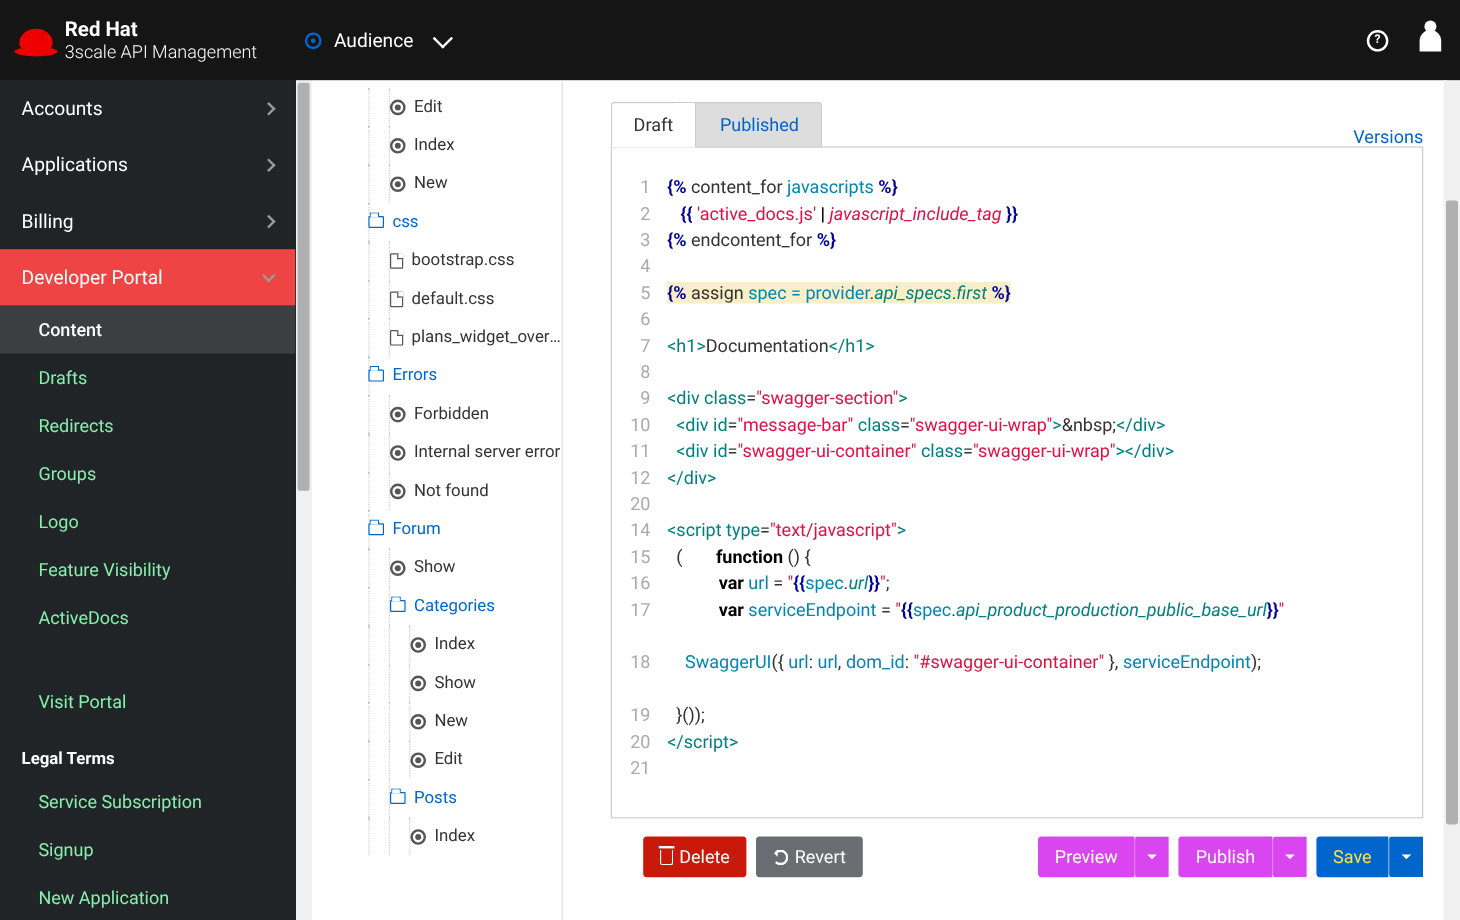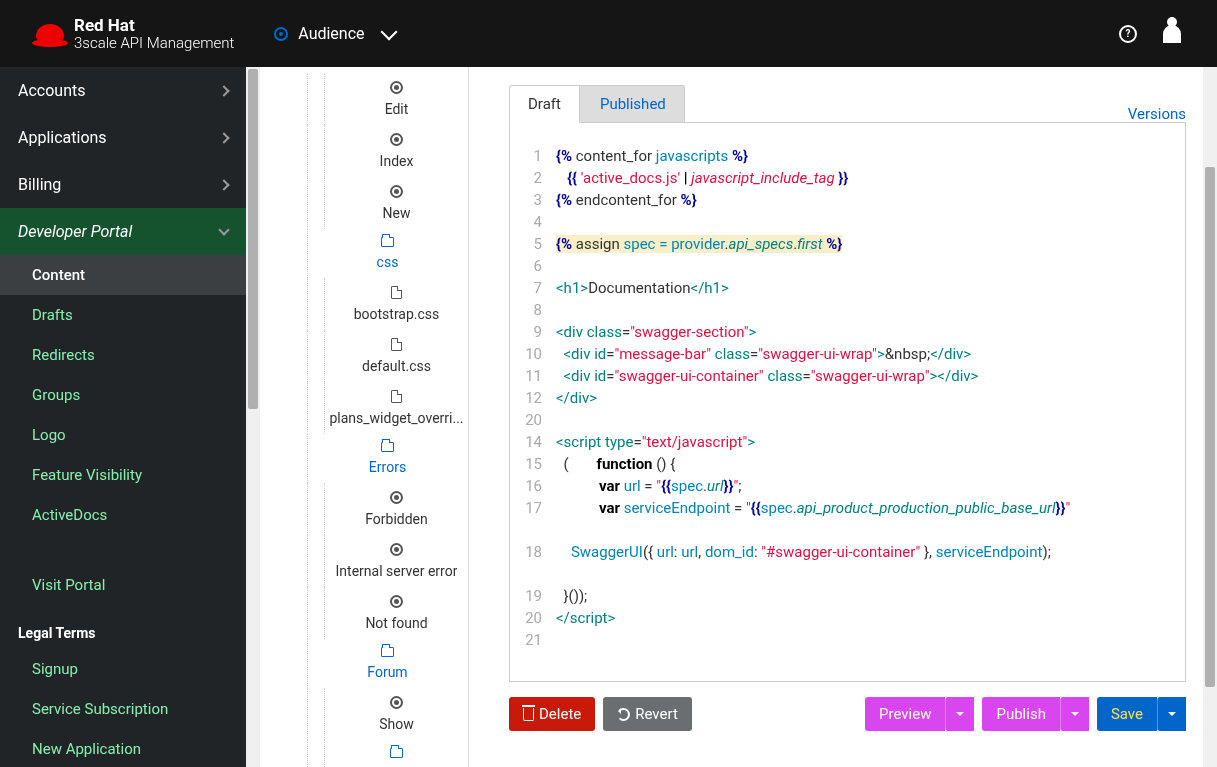--- a/index.html
+++ b/index.html
@@ -1,50 +1,50 @@
 <!DOCTYPE html>
 <html><head>
 <meta charset="utf-8">
 <style>
 * { margin:0; padding:0; box-sizing:border-box; font-family:-apple-system,BlinkMacSystemFont,"Segoe UI",Roboto,sans-serif; }
 body { background:#f0f0f0; overflow:hidden; width:1217px; height:767px; }
 
 
-.header{height:67px;background:#151515;display:flex;align-items:center;padding:0 36px;color:#fff;}
+.header{height:67px;background:#151515;display:flex;align-items:center;padding:0 16px;color:#fff;}
 .logo{display:flex;align-items:center;gap:10px;}
 .hat-icon{width:28px;height:20px;background:#e00;border-radius:50% 50% 50% 50%/60% 60% 40% 40%;position:relative;}
 .hat-icon::after{content:'';position:absolute;bottom:-3px;left:-4px;width:36px;height:8px;background:#e00;border-radius:50%;}
 .logo-text{line-height:1.1;}
 .logo-text .b{font-weight:700;font-size:17px;}
 .logo-text .s{font-size:15px;font-weight:300;}
 .context{margin-left:40px;display:flex;align-items:center;gap:10px;font-size:16px;}
 .context-icon{width:14px;height:14px;border:2px solid #06c;border-radius:50%;display:inline-flex;align-items:center;justify-content:center;}
 .context-icon::after{content:'';width:4px;height:4px;background:#06c;border-radius:50%;}
 .chev{width:12px;height:12px;border-right:2px solid #fff;border-bottom:2px solid #fff;transform:rotate(45deg);margin-top:-4px;margin-left:8px;}
 .hdr-right{margin-left:auto;display:flex;gap:26px;align-items:center;}
 .help-icon{width:18px;height:18px;border:2px solid #fff;border-radius:50%;display:flex;align-items:center;justify-content:center;font-size:10px;font-weight:bold;}
 .user-icon{width:18px;height:18px;background:#fff;border-radius:50% 50% 0 0;position:relative;}
 .user-icon::before{content:'';position:absolute;top:-8px;left:4px;width:10px;height:10px;background:#fff;border-radius:50%;}
 
 
 .sidebar{position:absolute;top:67px;left:0;width:246px;height:700px;background:#212427;color:#fff;overflow-y:auto;}
 .sb-item{padding:14px 18px;font-size:16px;display:flex;align-items:center;justify-content:space-between;cursor:pointer;}
-.sb-item.expanded{background:#14532d;font-style:italic;}
+.sb-item.expanded{background:#ef4444;}
 .sb-chev-r{width:8px;height:8px;border-right:2px solid #999;border-bottom:2px solid #999;transform:rotate(-45deg);}
 .sb-chev-d{width:8px;height:8px;border-right:2px solid #999;border-bottom:2px solid #999;transform:rotate(45deg);margin-top:-3px;}
 .sb-sub{padding:11px 18px 11px 32px;font-size:15px;cursor:pointer;color:#86efac;}
 .sb-sub.active{background:#3c3f42;font-weight:500;color:#fff;}
 .sb-heading{padding:20px 18px 8px;font-size:14px;font-weight:700;color:#fff;}
 .sb-scrollbar{position:absolute;top:67px;left:246px;width:14px;height:700px;background:#f0f0f0;}
 .sb-thumb{background:#b0b0b0;width:10px;margin:2px;height:340px;border-radius:2px;}
 
 
 .tree{position:absolute;top:67px;left:260px;width:209px;height:700px;background:#fff;overflow:hidden;border-right:1px solid #ddd;}
 .tree-inner{padding:6px 0;}
-.tree-row{display:flex;align-items:center;gap:7px;padding:8px 0;font-size:14px;color:#333;cursor:pointer;position:relative;flex-direction:column;}
+.tree-row{display:flex;align-items:center;gap:7px;padding:8px 0;font-size:14px;color:#333;cursor:pointer;position:relative;}
 .depth-1{padding-left:47px;}
 .depth-2{padding-left:65px;}
 .depth-3{padding-left:82px;}
 .gear{width:13px;height:13px;border:2px solid #555;border-radius:50%;position:relative;flex-shrink:0;}
 .gear::before{content:'';position:absolute;top:2px;left:2px;width:5px;height:5px;background:#555;border-radius:50%;}
 .folder{width:14px;height:11px;background:#06c;border-radius:1px;position:relative;flex-shrink:0;}
 .folder::before{content:'';position:absolute;top:-3px;left:0;width:6px;height:3px;background:#06c;border-radius:1px 1px 0 0;}
 .folder.open{background:#fff;border:1px solid #06c;width:13px;height:10px;}
 .folder.open::before{border:1px solid #06c;border-bottom:none;background:#fff;top:-4px;}
 .file{width:11px;height:13px;border:1px solid #555;border-radius:1px;position:relative;flex-shrink:0;}
@@ -73,21 +73,21 @@
 .c-kw{color:#000;font-weight:700;margin-left:28px;}
 .c-var{color:#0086b3;}
 .c-func{color:#d14;font-style:italic;}
 .c-del{color:#009;font-weight:700;}
 .c-id{color:#008080;font-style:italic;}
 .c-pipe{color:#000;font-weight:700;}
 .hl{background:#f8eec7;}
 
 .btn-row{display:flex;gap:8px;margin-top:15px;align-items:center;padding-right:20px;}
 .btn{padding:8px 14px;border-radius:3px;font-size:15px;border:none;cursor:pointer;display:flex;align-items:center;gap:5px;}
-.btn-danger{background:#c9190b;color:#fff;}
+.btn-danger{background:#c9190b;color:#fff;margin-left:27px;}
 .btn-gray{background:#6a6e73;color:#fff;}
 .btn-group{display:flex;}
 .btn-group .btn{border-radius:3px 0 0 3px;}
 .btn-caret{padding:8px 10px;border-radius:0 3px 3px 0;border-left:1px solid rgba(255,255,255,.3);}
 .btn-sec{background:#d946ef;color:#fff;}
 .btn-primary{background:#06c;color:#fde047;align-items:center;}
 .spacer{flex:1;}
 .trash{width:11px;height:13px;border:1px solid #fff;border-radius:0 0 2px 2px;border-top:none;position:relative;}
 .trash::before{content:'';position:absolute;top:-3px;left:-2px;width:13px;height:2px;background:#fff;}
 .revert-icon{width:13px;height:13px;border:2px solid #fff;border-radius:50%;border-left-color:transparent;position:relative;}
@@ -139,22 +139,22 @@
     <div class="sb-sub active">Content</div>
     <div class="sb-sub">Drafts</div>
     <div class="sb-sub">Redirects</div>
     <div class="sb-sub">Groups</div>
     <div class="sb-sub">Logo</div>
     <div class="sb-sub">Feature Visibility</div>
     <div class="sb-sub">ActiveDocs</div>
     <div style="height: 30px;"></div>
     <div class="sb-sub">Visit Portal</div>
     <div class="sb-heading">Legal Terms</div>
+    <div class="sb-sub">Service Subscription</div>
     <div class="sb-sub">Signup</div>
-    <div class="sb-sub">Service Subscription</div>
     <div class="sb-sub">New Application</div>
   </div>
 <div class="sb-scrollbar">
     <div class="sb-thumb"></div>
   </div>
 
 <div class="tree">
   <div class="tree-inner" id="tree">
       <div class="tree-row depth-2">
         <div class="tree-guides">

